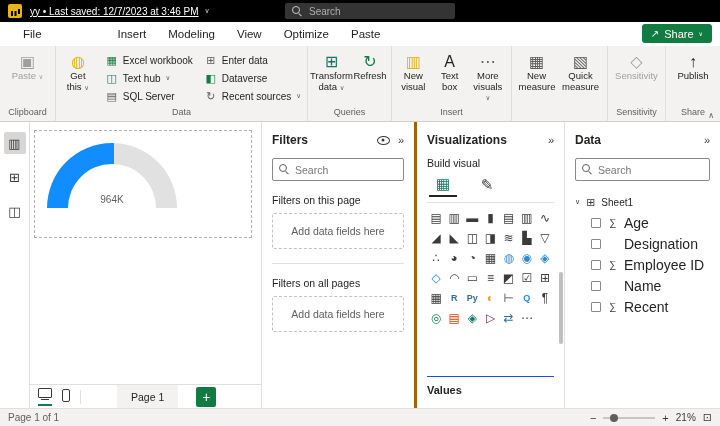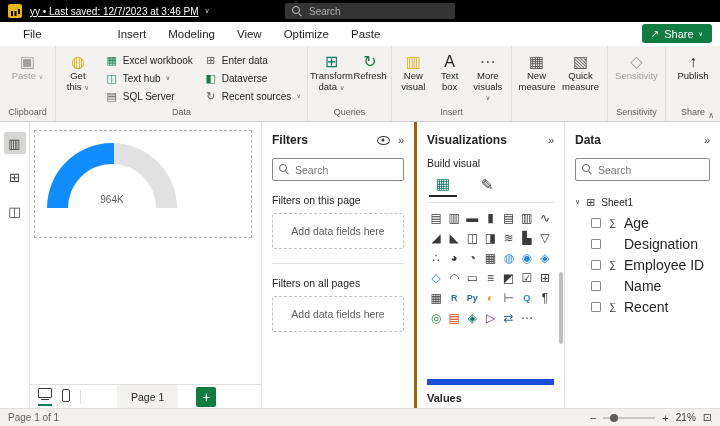--- a/index.html
+++ b/index.html
@@ -108,21 +108,21 @@
   .fdivider { border-top:1px solid #e1dfdd; margin:14px 0 0; }
 
   .build-label { font-size:10.5px; margin:8px 0 3px; flex:0 0 auto; }
   .viz-tabs { display:flex; gap:16px; padding:1px 2px 5px; border-bottom:1px solid #e1dfdd; flex:0 0 auto; }
   .viz-tab { width:28px; height:24px; display:flex; align-items:center; justify-content:center; }
   .viz-tab.active { border-bottom:2px solid #252423; }
   .vt-icon { font-size:15px; color:#3b3a39; }
   .vt-icon.teal { color:var(--teal,#117865); }
   .viz-grid { display:grid; grid-template-columns:repeat(7,1fr); margin-top:5px; row-gap:1px; }
   .viz-icon { height:19px; display:flex; align-items:center; justify-content:center; font-size:12px; cursor:default; }
-  .values-sec { margin-top:auto; border-top:6px solid #1d4ed8; padding:7px 0 4px; flex:0 0 auto; }
+  .values-sec { margin-top:auto; border-top:1px solid #1d4ed8; padding:7px 0 12px; flex:0 0 auto; }
   .values-label { font-size:11px; font-weight:600; }
   .viz-scroll { position:absolute; right:1px; top:150px; width:4px; height:72px; background:#c1bfbd; border-radius:2px; }
 
   .tree-row { display:flex; align-items:center; gap:6px; margin-top:11px; height:20px; }
   .tchev { font-size:7px; color:#3b3a39; }
   .ticon { font-size:11px; color:#3b3a39; }
   .tname { font-size:10px; }
   .field-row { display:flex; align-items:center; gap:6px; height:21px; margin-left:16px; }
   .checkbox { width:10px; height:10px; border:1px solid #8a8886; border-radius:1px; display:inline-block; flex:0 0 auto; }
   .sigma { width:11px; font-size:10px; color:#3b3a39; text-align:center; display:inline-block; }

